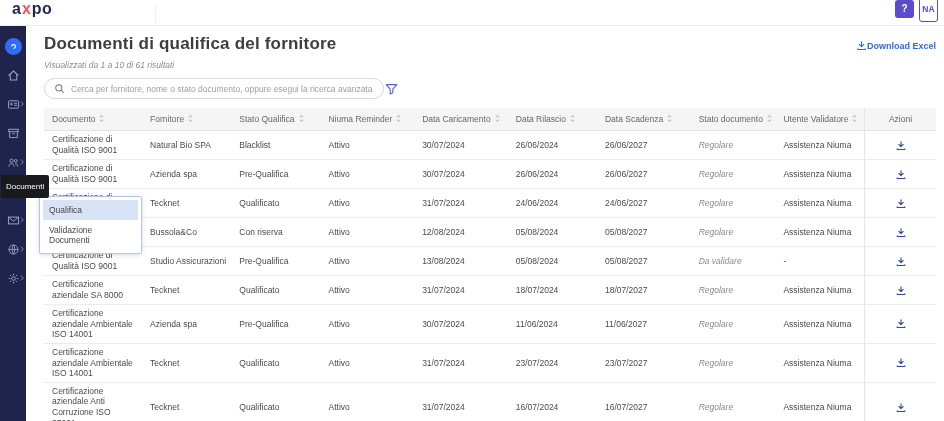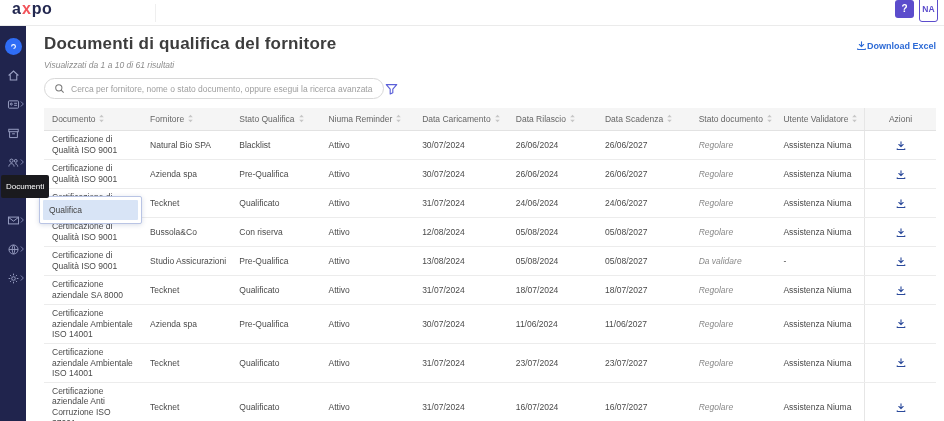--- a/index.html
+++ b/index.html
@@ -395,13 +395,14 @@
                 <path d="M8 2.5v7M4.8 6.5L8 9.7l3.2-3.2M2.5 12.8v1h11v-1"></path>
               </svg></button></td>
         </tr>
       </tbody>
   </table>
 </main>
 
 <div class="tooltip">Documenti</div>
 <div class="flyout">
     <div class="flyout-item active">Qualifica</div>
+    <div class="flyout-item">Validazione Documenti</div>
   </div>
 
 </body></html>

